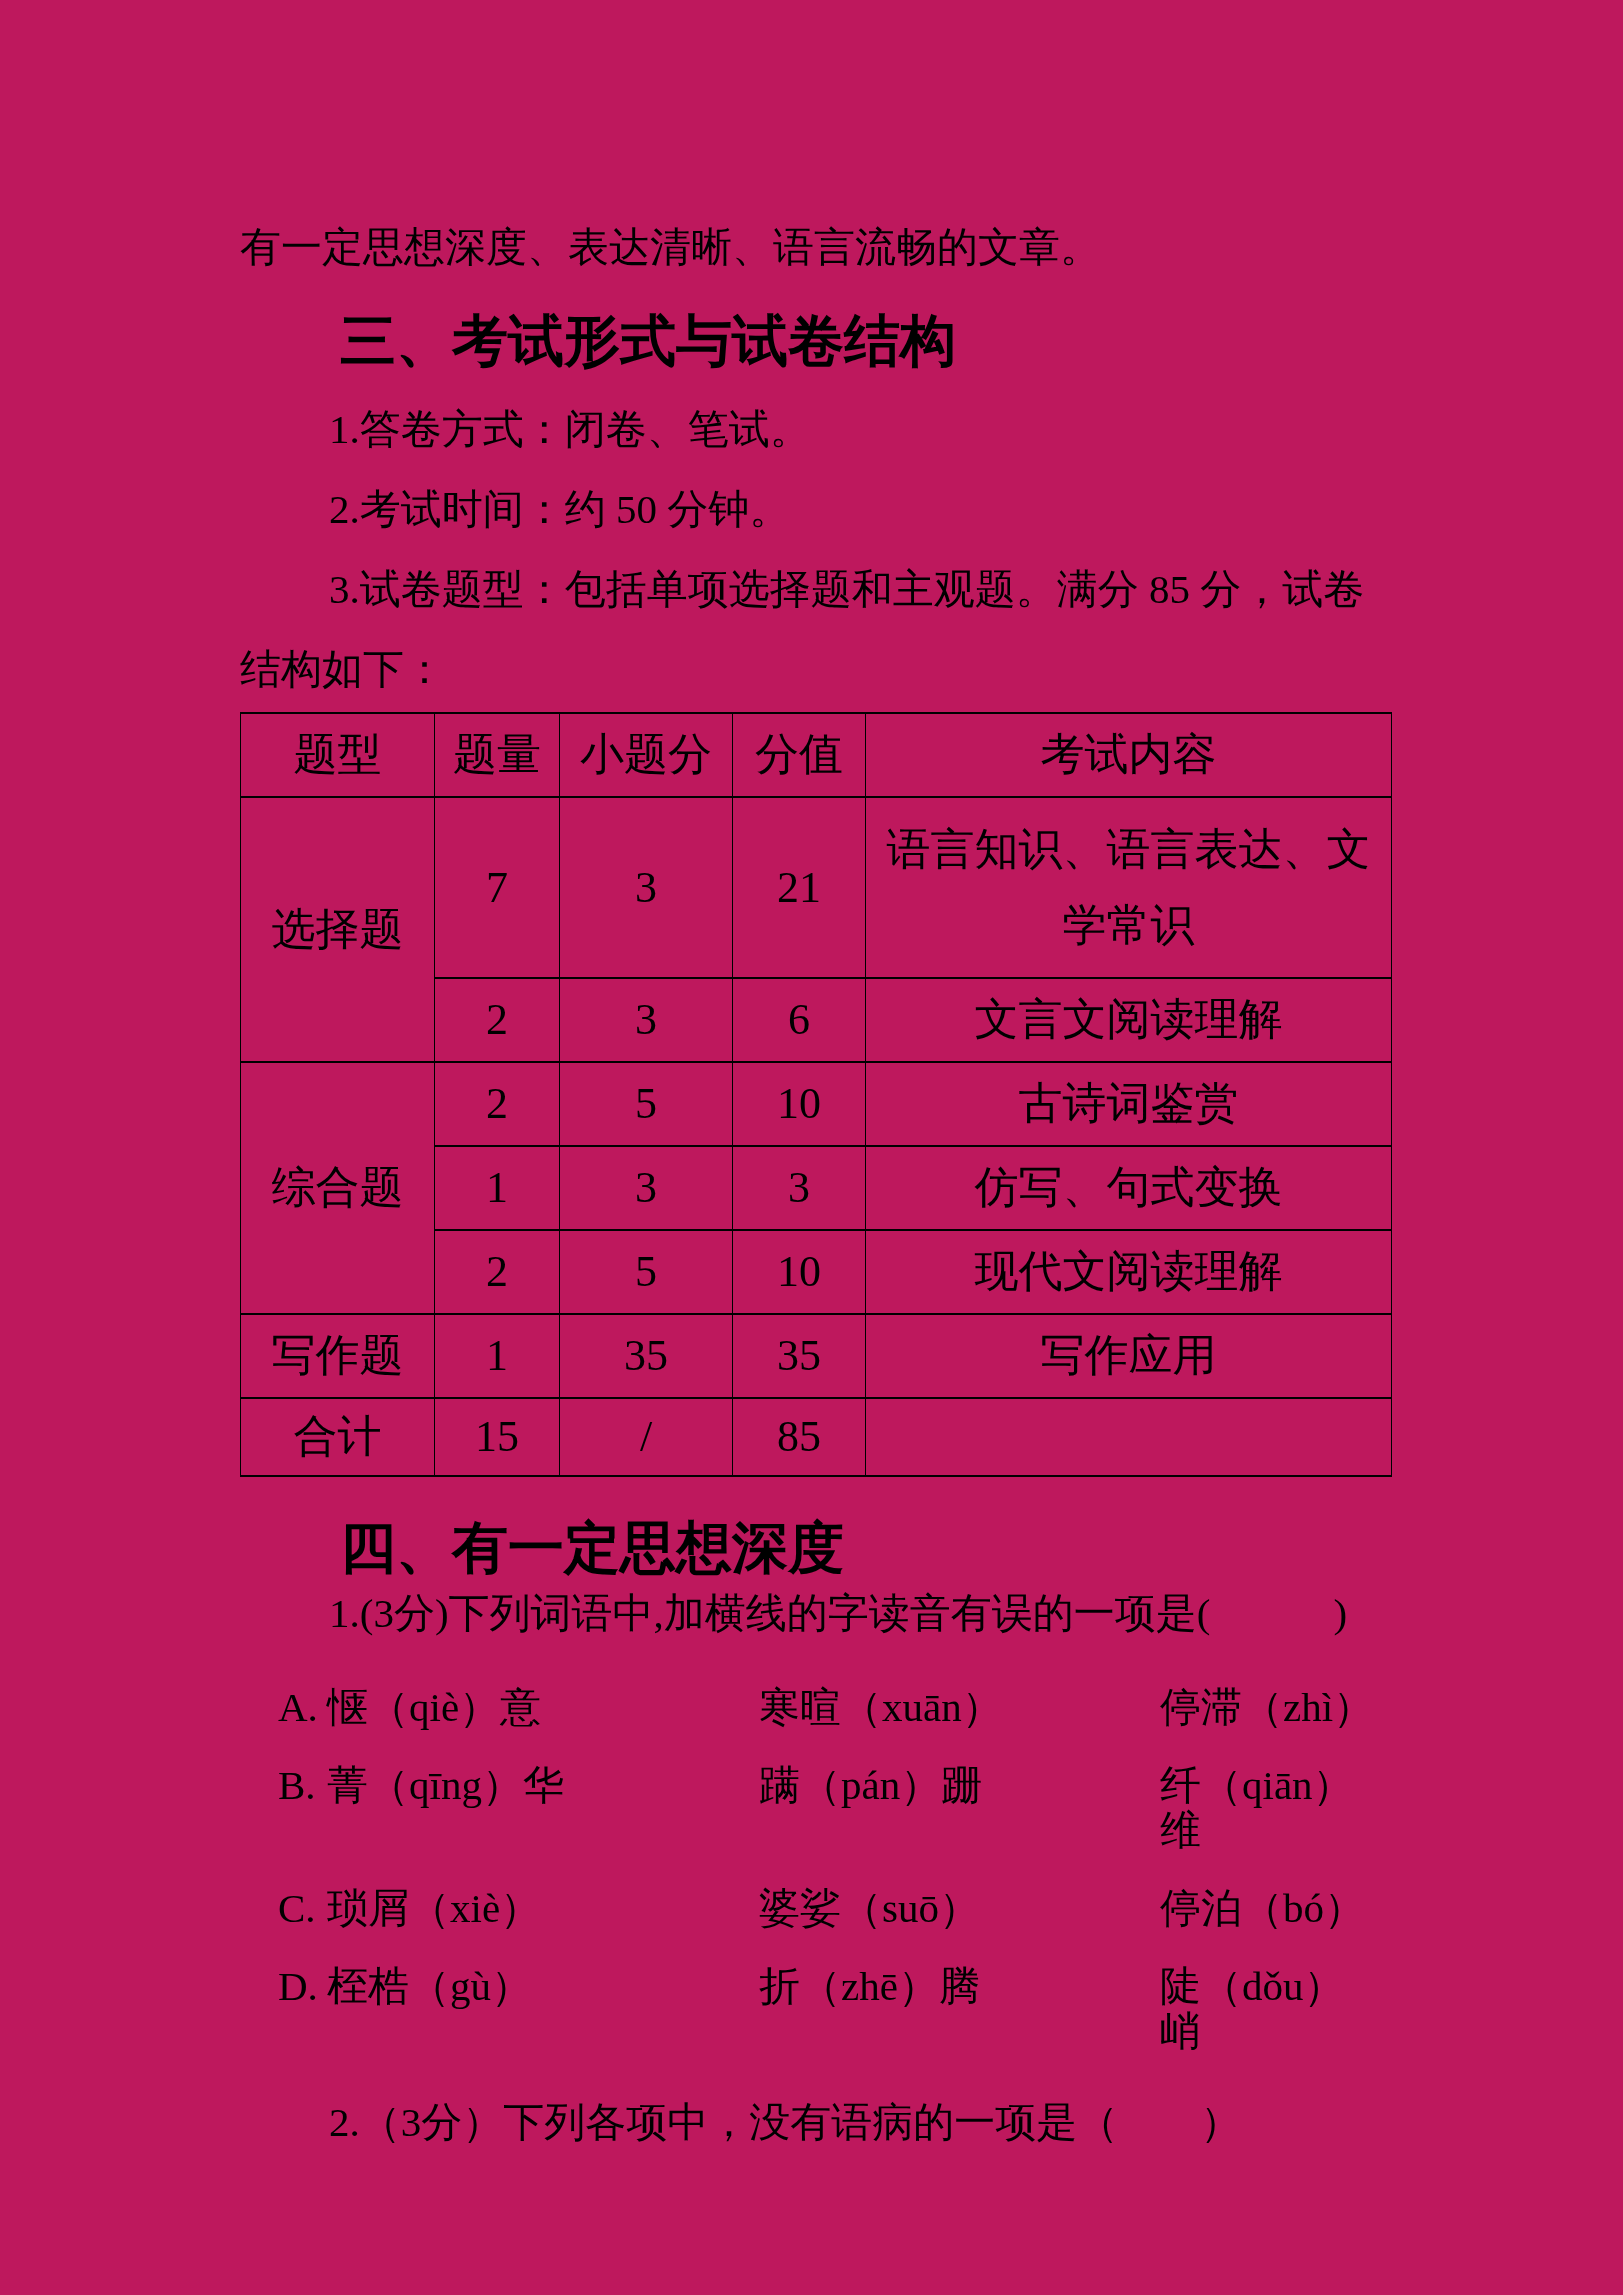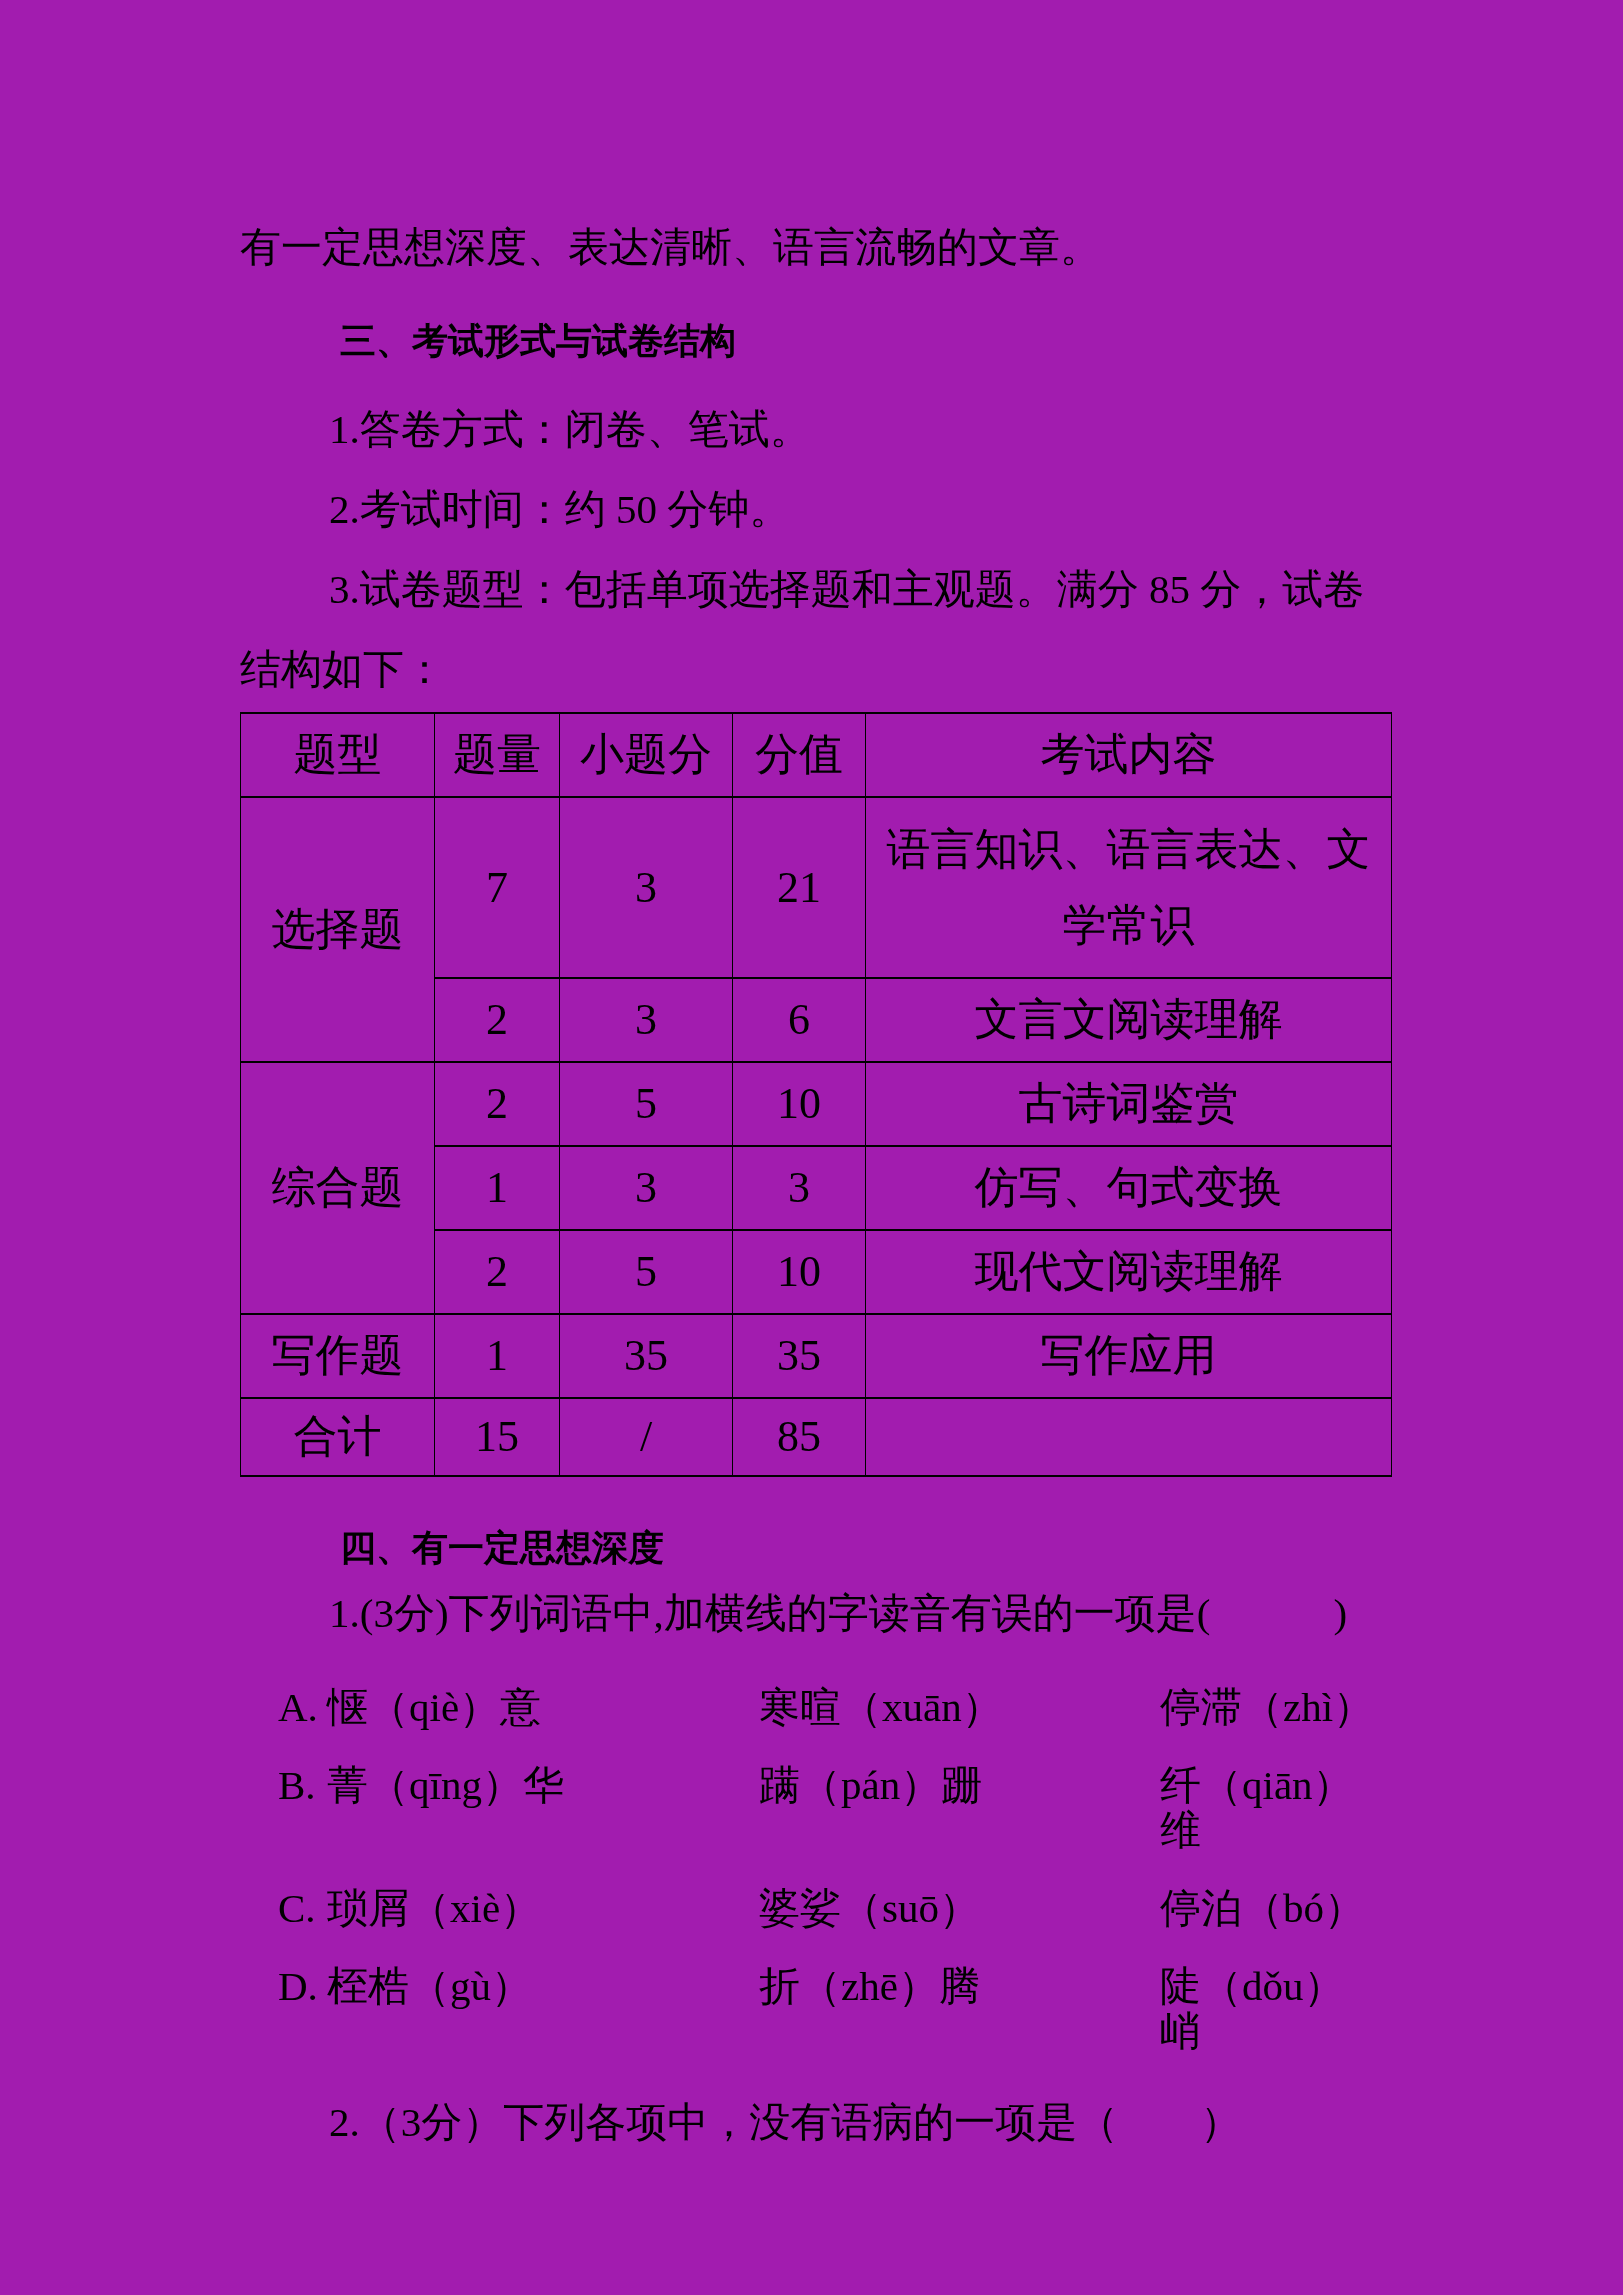--- a/index.html
+++ b/index.html
@@ -5,35 +5,35 @@
   html, body {
     margin: 0;
     padding: 0;
     background: #ffffff;
   }
   .page {
     position: relative;
     width: 1623px;
     height: 2295px;
     box-sizing: border-box;
-    background: #a21caf;
+    background: #be185d;
     color: #000000;
     padding: 225px 240px 0 240px;
     font-family: "Liberation Serif", serif;
     font-size: 41px;
     overflow: hidden;
   }
   .intro {
     margin: 0;
     line-height: 45px;
   }
   .sec-heading {
     font-family: "Liberation Sans", sans-serif;
     font-weight: 700;
-    font-size: 36px;
+    font-size: 56px;
     line-height: 50px;
     margin: 46px 0 0 100px;
   }
   .item {
     line-height: 45px;
     margin: 35px 0 0 89px;
   }
   .item.first {
     margin-top: 41px;
   }

